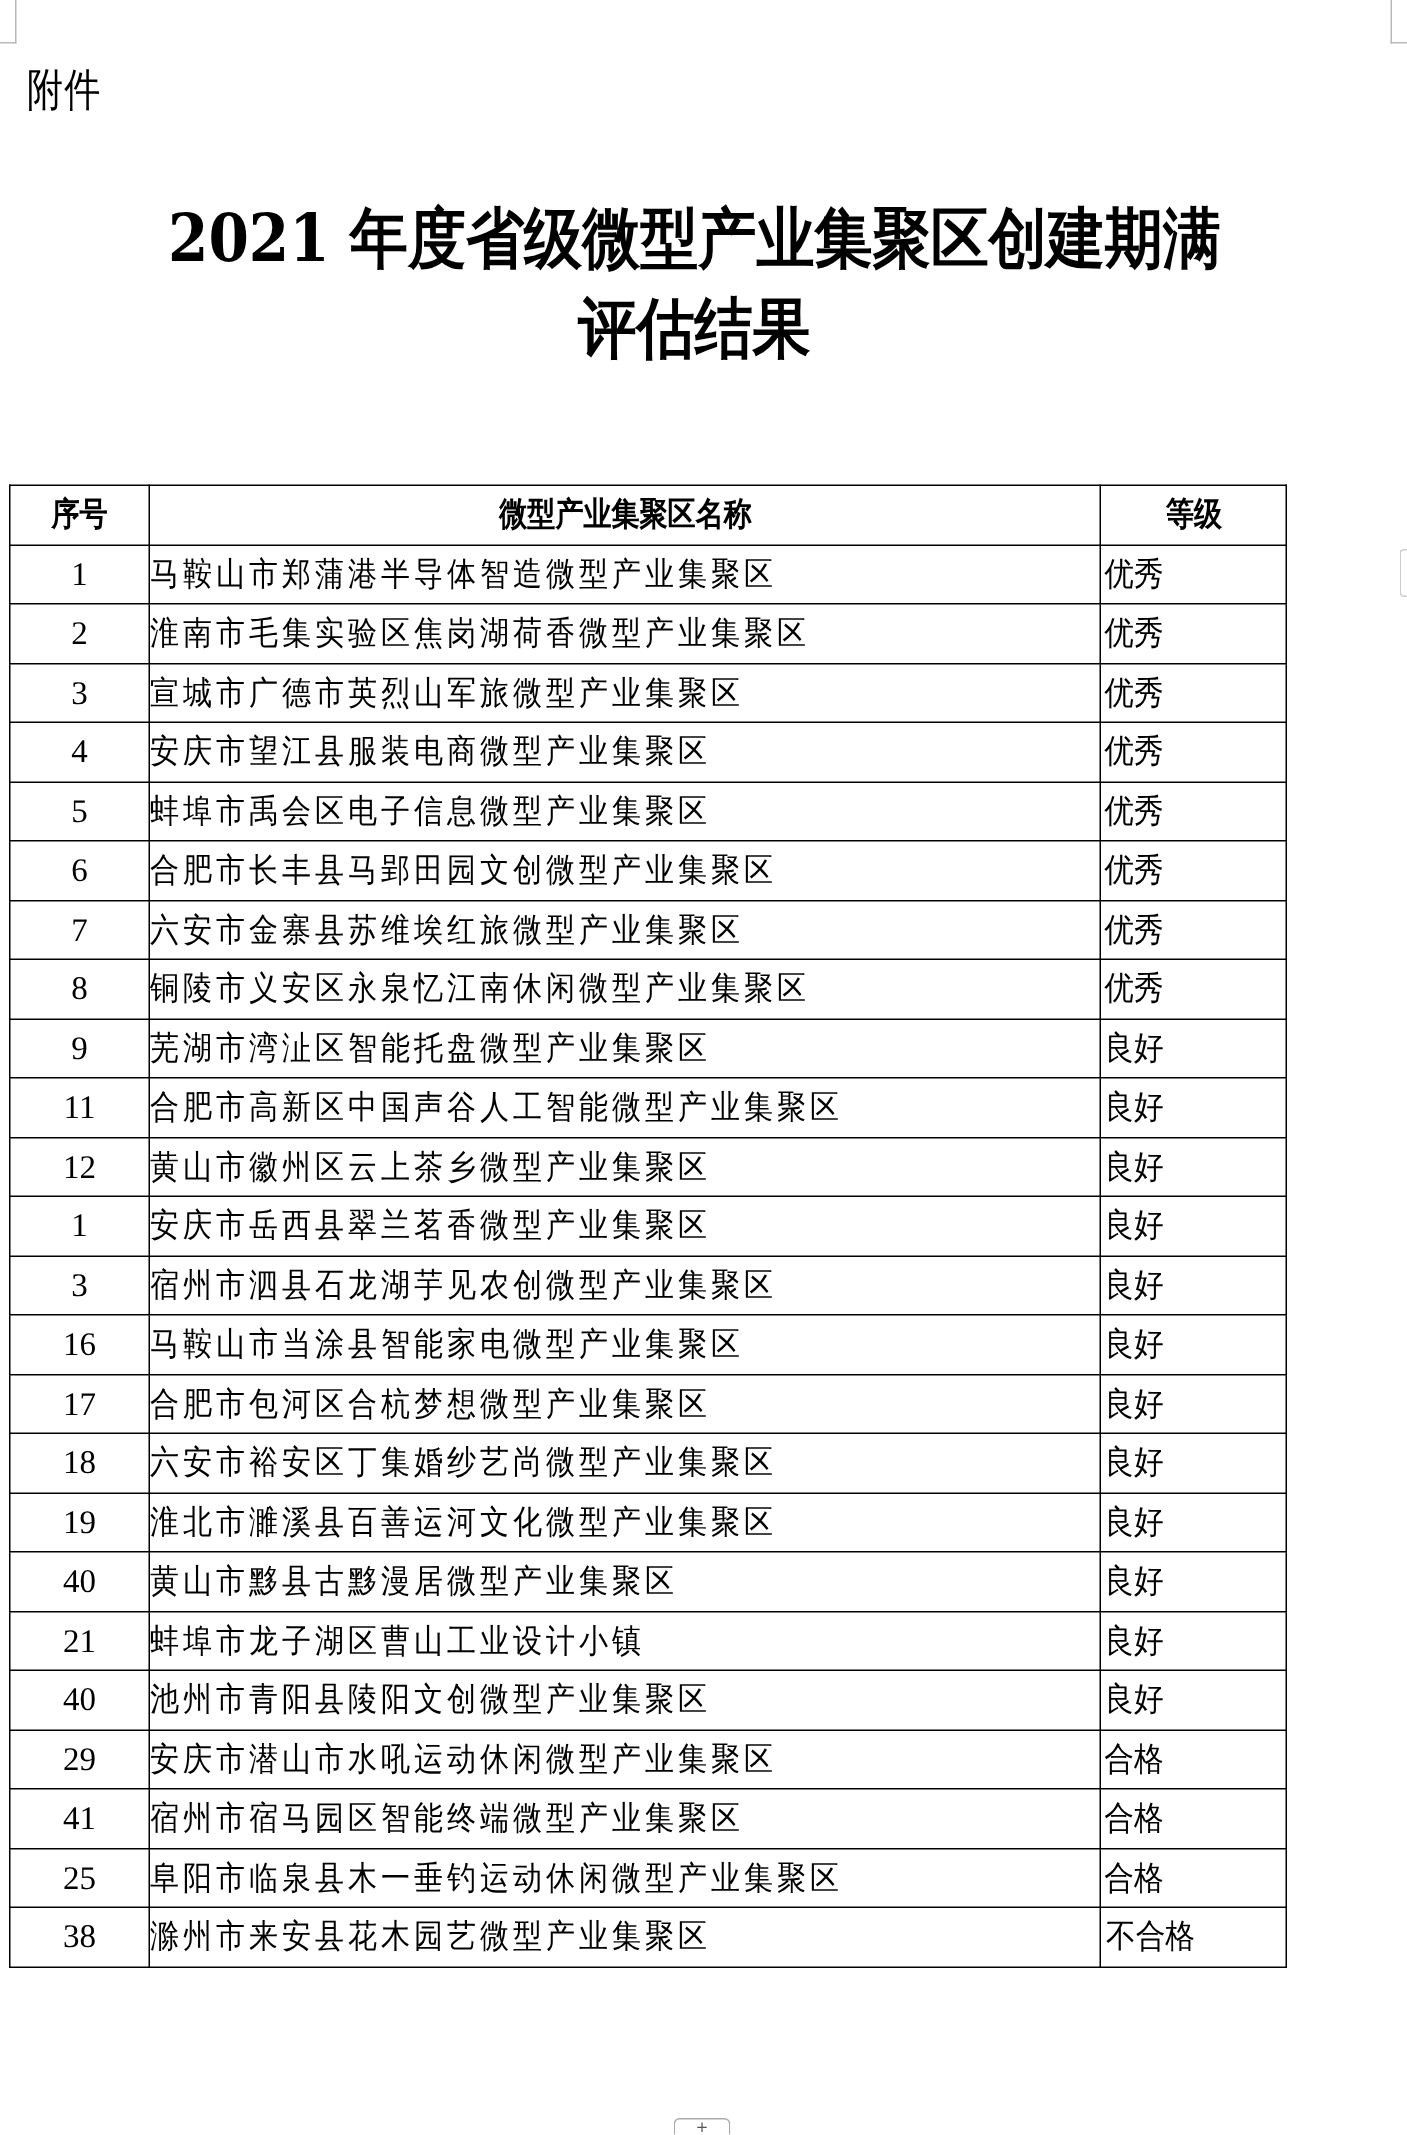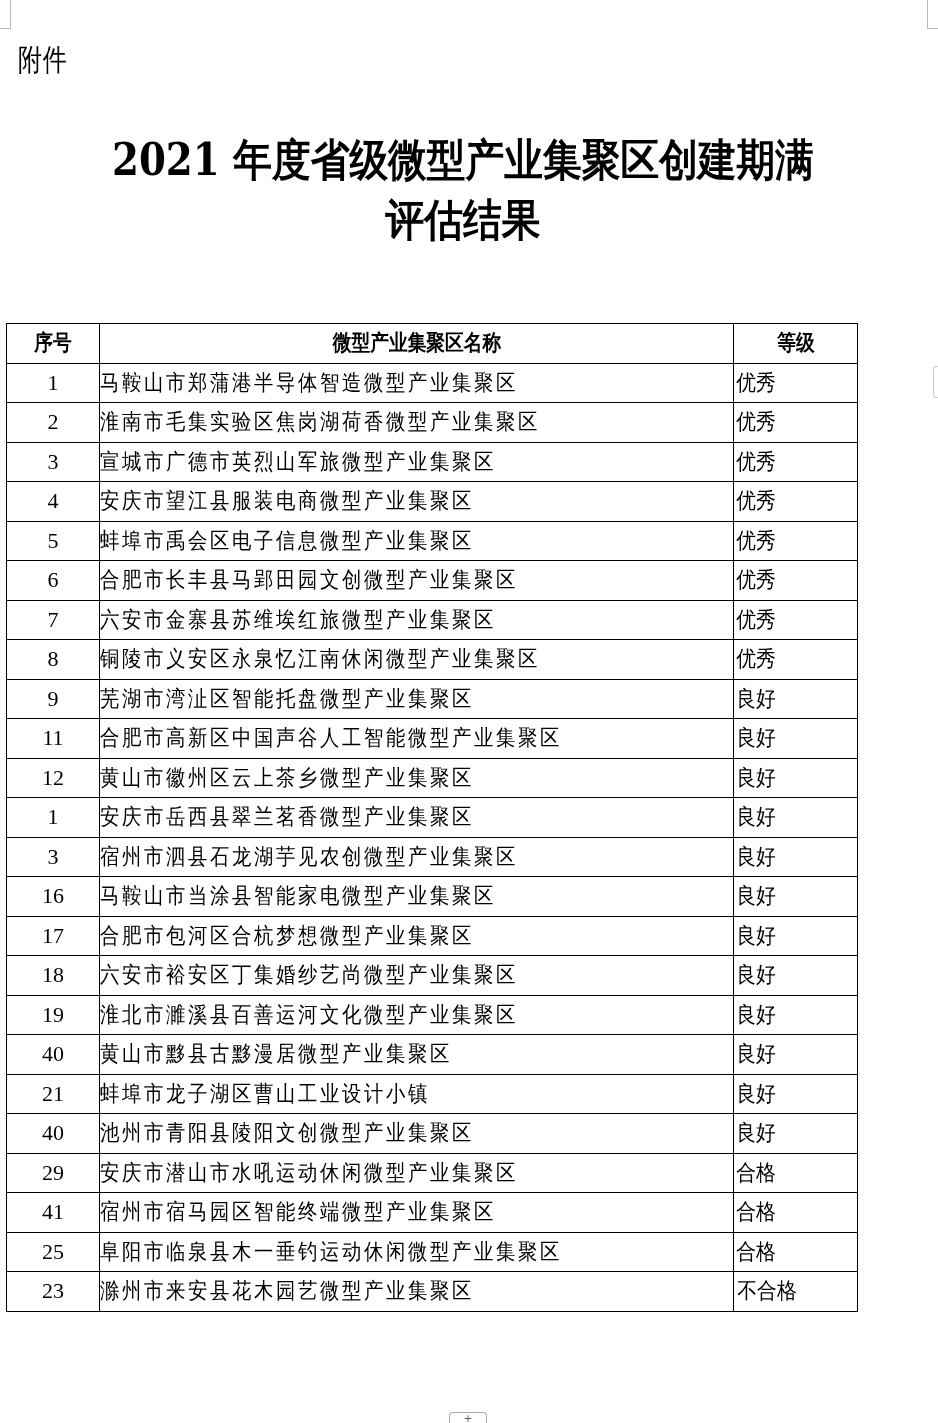--- a/index.html
+++ b/index.html
@@ -162,21 +162,21 @@
         <td class="num">41</td>
         <td class="name"><span>宿州市宿马园区智能终端微型产业集聚区</span></td>
         <td class="grade"><span>合格</span></td>
       </tr>
       <tr>
         <td class="num">25</td>
         <td class="name"><span>阜阳市临泉县木一垂钓运动休闲微型产业集聚区</span></td>
         <td class="grade"><span>合格</span></td>
       </tr>
       <tr>
-        <td class="num">23</td>
+        <td class="num">38</td>
         <td class="name"><span>滁州市来安县花木园艺微型产业集聚区</span></td>
         <td class="grade"><span>不合格</span></td>
       </tr>
     </tbody>
 </table>
 
 <div class="scroll-mark"></div>
 <div class="page-btn">+</div>
 
 </body></html>

